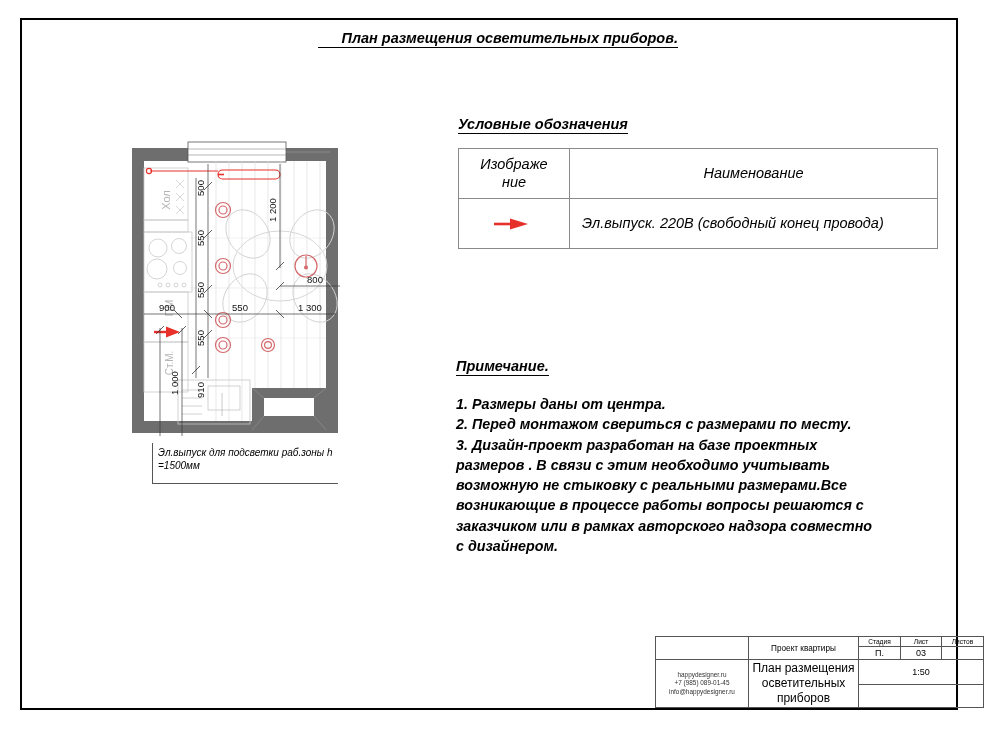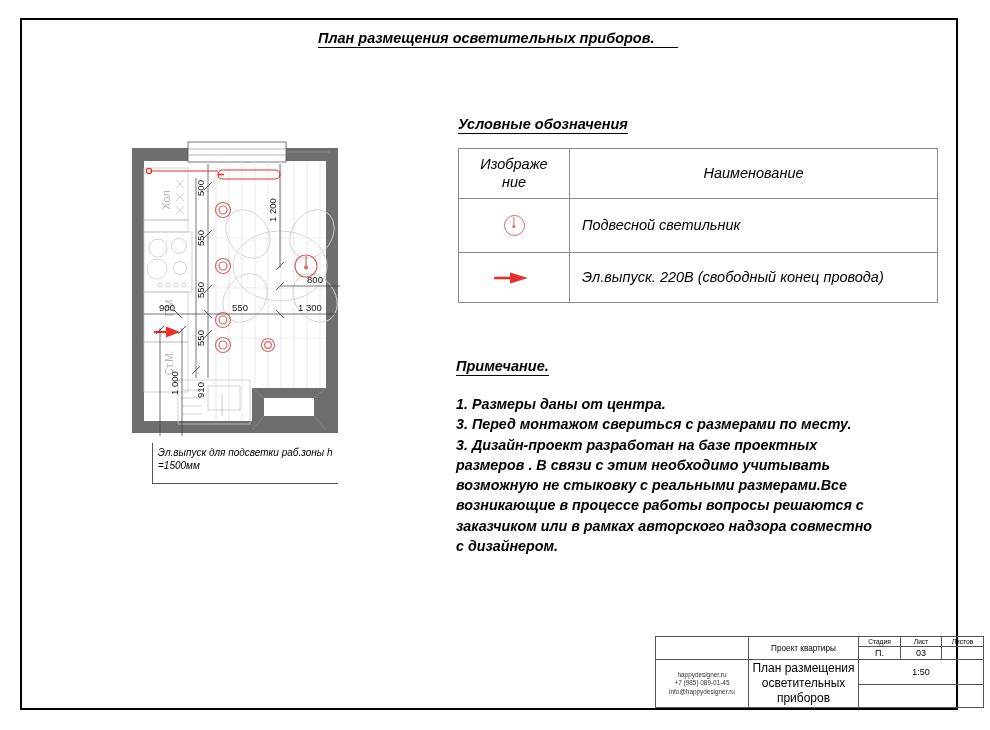--- a/index.html
+++ b/index.html
@@ -25,21 +25,21 @@
     width: 938px; height: 692px;
     border: 2px solid #000;
     box-sizing: border-box;
   }
 
   
   .doc-title {
     position: absolute;
     left: 318px; top: 30px;
     width: 360px;
-    text-align: left;
+    text-align: right;
     font-style: italic;
     font-weight: bold;
     font-size: 14.5px;
     color: #000;
     border-bottom: 1.6px solid #000;
     padding-bottom: 1px;
     white-space: nowrap;
   }
 
   
@@ -398,48 +398,40 @@
         <div class="hdr-sym">
           <span>Изображе</span><br>
           <span>ние</span>
         </div>
       </td>
       <td>
         <div class="hdr-name">Наименование</div>
       </td>
     </tr>
 
-    <tr class="row-h-1">
-      <td class="c-sym">
-        <div class="sym-wrap">
-          <div class="sym-pendant"></div>
-        </div>
-      </td>
-      <td class="c-name">Подвесной светильник</td>
-    </tr>
 
 
     <tr class="row-h-3">
       <td class="c-sym">
         <div class="sym-wrap">
           <svg class="sym-outlet" viewBox="0 0 44 14">
             <line x1="2" y1="7" x2="20" y2="7" stroke="#e8302a" stroke-width="2.6"></line>
             <polygon points="18,1.5 36,7 18,12.5" fill="#e8302a"></polygon>
           </svg>
         </div>
       </td>
       <td class="c-name">Эл.выпуск. 220В (свободный конец провода)</td>
     </tr>
   </tbody>
     </table>
 
   <div class="notes-heading">Примечание.</div>
   <div class="notes-body">
     <p>1. Размеры даны от центра.</p>
-    <p>3. Перед монтажом свериться с размерами по месту.</p>
+    <p>2. Перед монтажом свериться с размерами по месту.</p>
     <p>3. Дизайн-проект разработан на базе проектных размеров . В связи с этим необходимо учитывать возможную не стыковку с реальными размерами.Все возникающие в процессе работы вопросы решаются с заказчиком или в рамках авторского надзора совместно с дизайнером.</p>
   </div>
 
   <table class="title-block">
     <tbody>
         <tr>
       <td rowspan="2" style="width:88px;"></td>
       <td rowspan="2" style="width:105px;" class="tb-project">Проект квартиры</td>
       <td style="width:37px;" class="tb-small-hdr">Стадия</td>
       <td style="width:36px;" class="tb-small-hdr">Лист</td>

